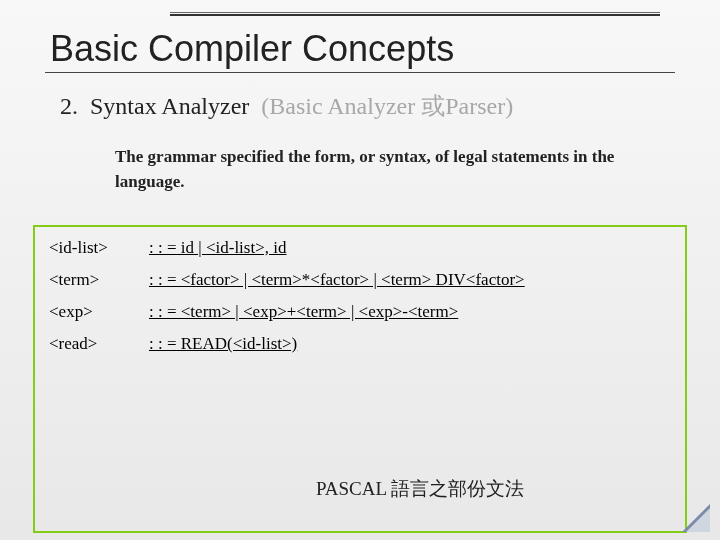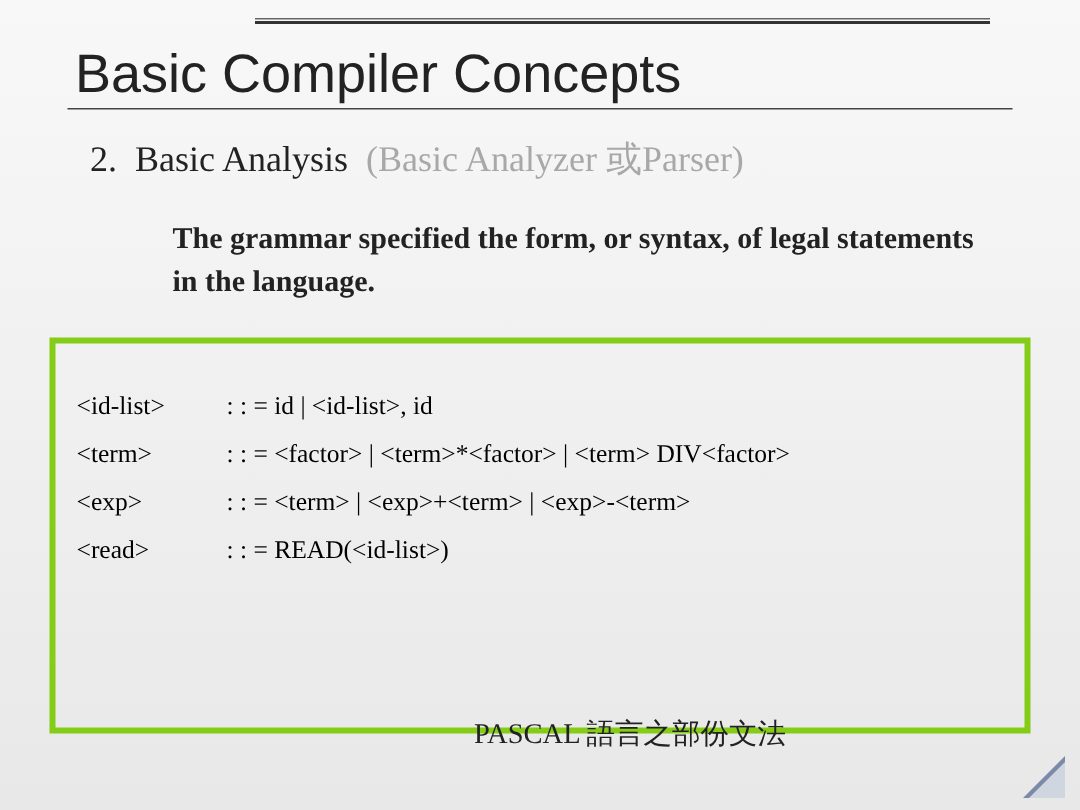--- a/index.html
+++ b/index.html
@@ -42,47 +42,47 @@
     left: 60px;
     font-size: 24px;
     color: #222;
   }
   .subtitle .gray { color: #a8a8a8; }
   .body-text {
     position: absolute;
     top: 145px;
     left: 115px;
     right: 60px;
-    font-size: 20px;
+    font-size: 17px;
     font-weight: bold;
     line-height: 1.45;
     color: #222;
   }
   .grammar-box {
     position: absolute;
     top: 225px;
     left: 33px;
     width: 654px;
-    height: 264px;
-    border: 4px solid #84cc16;
+    height: 308px;
+    border: 2px solid #84cc16;
     background: rgba(255,255,255,0.0);
-    padding: 26px 14px;
+    padding: 5px 14px;
   }
   .grammar-table {
     width: 100%;
     border-collapse: collapse;
   }
   .grammar-table td {
     font-size: 17px;
     padding: 6px 0;
     vertical-align: top;
     white-space: nowrap;
   }
   .grammar-table td.lhs { width: 90px; }
-  .grammar-table td.rhs { padding-left: 10px; }
+  .grammar-table td.rhs { padding-left: 10px; text-decoration: underline; }
   .footnote {
     position: absolute;
     top: 476px;
     left: 0;
     right: 60px;
     text-align: center;
     font-size: 19px;
     color: #222;
     padding-left: 180px;
   }
@@ -113,21 +113,21 @@
 </head>
 <body>
 
 <div class="top-rule"></div>
 
 <div class="title">Basic Compiler Concepts</div>
 <div class="title-underline"></div>
 
 <div class="subtitle">
   <span>2.</span>
-  &nbsp;<span>Basic Analysis</span>
+  &nbsp;<span>Syntax Analyzer</span>
   &nbsp;<span class="gray">(Basic Analyzer 或Parser)</span>
 </div>
 
 <div class="body-text">The grammar specified the form, or syntax, of legal statements in the language.</div>
 
 <div class="grammar-box">
   <table class="grammar-table">
     <tbody id="grammar-body">
         <tr>
           <td class="lhs">&lt;id-list&gt;</td>

